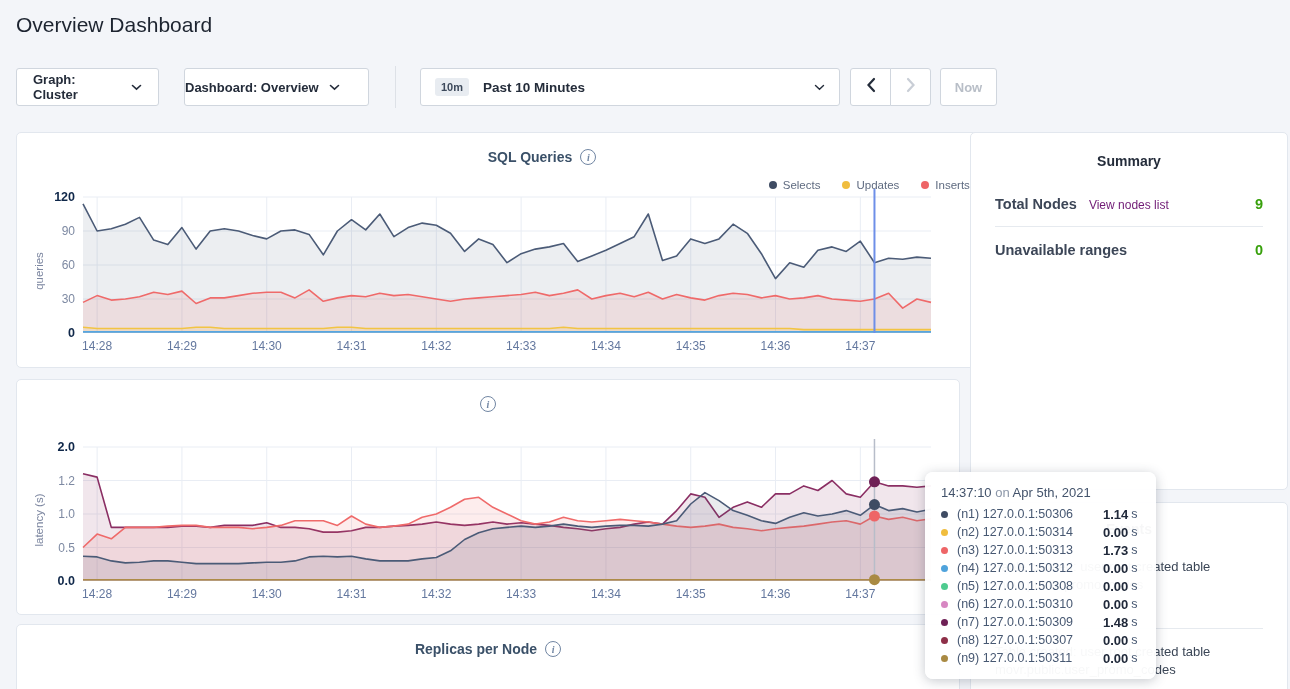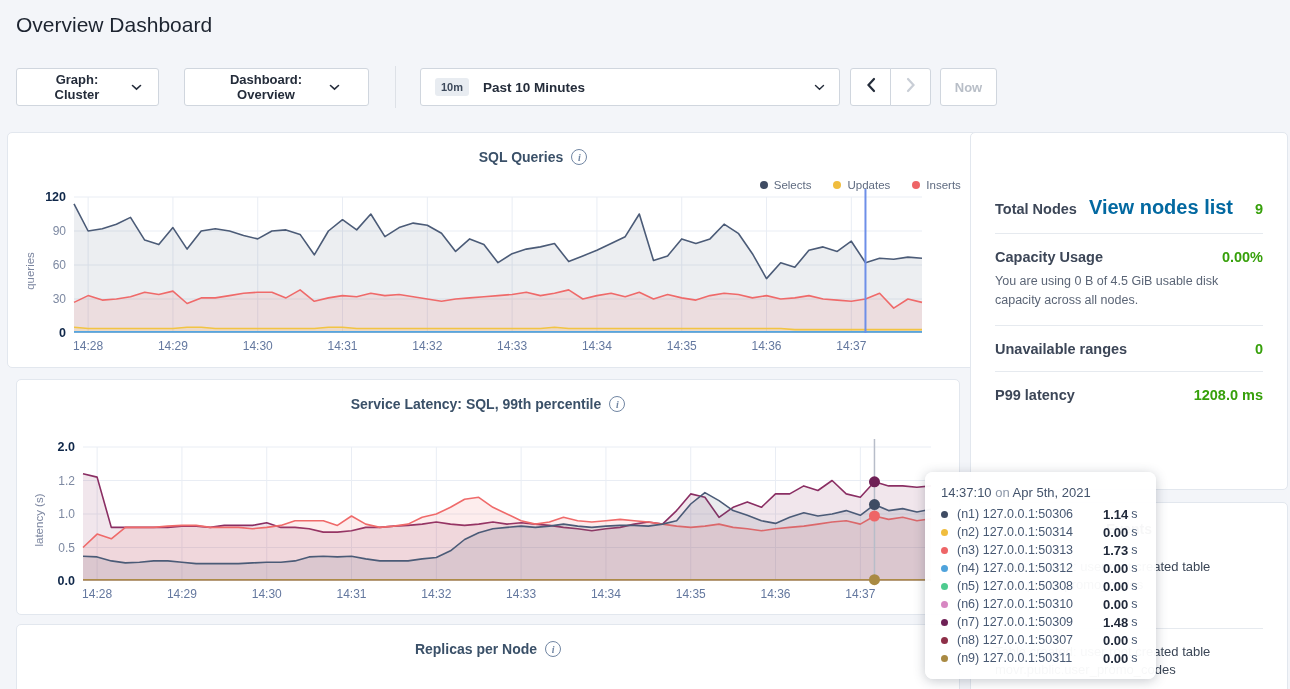--- a/index.html
+++ b/index.html
@@ -5,37 +5,37 @@
   * { margin:0; padding:0; box-sizing:border-box; }
   html,body { width:1290px; height:689px; overflow:hidden; background:#f3f5f9;
     font-family:"Liberation Sans", sans-serif; color:#242c3a; }
 
   
   #page-title { position:absolute; left:16px; top:13px; font-size:21px; font-weight:500; color:#1d2430; }
 
   
   .btn { position:absolute; top:68px; height:38px; background:#fff; border:1px solid #d0d6de;
     border-radius:3px; display:flex; align-items:center; cursor:pointer; }
-  .btn .lbl { font-size:13px; font-weight:bold; color:#242c3a;text-align:center; }
+  .btn .lbl { font-size:13px; font-weight:bold; color:#242c3a; }
   .caret { margin-left:10px; display:inline-flex; }
   .tb-divider { position:absolute; left:395px; top:66px; width:1px; height:42px; background:#dde1e7; }
   #time-box { left:420px; width:420px; padding:0 14px; }
   #time-badge { background:#e8ecf1; color:#3e4a5c; font-size:11px; font-weight:bold;
     padding:3px 6px; border-radius:3px; }
   #time-label { margin-left:14px; font-size:13.5px; font-weight:bold; }
   #time-caret { position:absolute; right:14px; }
   .pager { width:41px; justify-content:center; }
   #pager-prev { left:850px; border-radius:3px 0 0 3px; }
   #pager-next { left:890px; border-radius:0 3px 3px 0; }
   #now-btn { left:940px; width:57px; justify-content:center; }
   #now-btn .lbl { color:#b8bec7; }
 
   
   .panel { position:absolute; background:#fff; border:1px solid #e2e7ee; border-radius:5px; }
-  #panel-sql { left:7px; top:132px; width:1052px; height:236px; }
+  #panel-sql { left:16px; top:132px; width:1052px; height:236px; }
   #panel-latency { left:16px; top:379px; width:944px; height:236px; }
   #panel-replicas { left:16px; top:624px; width:944px; height:160px; }
   .panel-title-row { position:absolute; left:0; right:0; top:16px; display:flex;
     justify-content:center; align-items:center; gap:8px; }
   .panel-title { font-size:14px; font-weight:bold; color:#3a5068; }
   .info-icon { width:16px; height:16px; border:1.4px solid #7186a3; border-radius:50%;
     color:#7186a3; font-size:10px; font-weight:bold; display:inline-flex; align-items:center;
     justify-content:center; cursor:pointer; font-family:"Liberation Serif", serif; font-style:italic; }
 
   .legend { position:absolute; right:26px; top:46px; display:flex; gap:22px; }
@@ -50,21 +50,21 @@
 
   
   #panel-summary { left:970px; top:132px; width:318px; height:358px; }
   #summary-title { position:absolute; left:0; right:0; top:20px; text-align:center;
     font-size:14px; font-weight:bold; color:#242c3a; }
   #summary-body { position:absolute; left:24px; right:24px; top:48px; }
   .sum-item { padding:15px 0 14px; border-top:1px solid #e6eaef; }
   .sum-item:first-child { border-top:none;text-align:right; }
   .sum-head { display:flex; align-items:baseline; }
   .sum-label { font-size:14.5px; font-weight:bold; color:#3c4657; }
-  .sum-link { margin-left:12px; font-size:20px; font-weight:bold; color:#0369a1; cursor:pointer; }
+  .sum-link { margin-left:12px; font-size:12px; font-weight:normal; color:#701a75; cursor:pointer; }
   .sum-value { margin-left:auto; font-size:14.5px; font-weight:bold; color:#37a00b; }
   .sum-desc { margin-top:7px; font-size:12.5px; line-height:1.55; color:#5b6576; }
 
   #panel-events { left:970px; top:502px; width:318px; height:280px; }
   #events-title { position:absolute; left:0; right:0; top:18px; text-align:center;
     font-size:14px; font-weight:bold; color:#242c3a; }
   #events-body { position:absolute; left:24px; right:24px; top:35px; }
   .event-item { margin-top:20px; font-size:13px; line-height:18px; color:#3b4656; }
   .event-item.divided { margin-top:34px; border-top:1px solid #e6eaef; padding-top:14px; }
 
@@ -86,21 +86,21 @@
 <h1 id="page-title">Overview Dashboard</h1>
 
 <div class="btn" id="graph-dd" style="left:16px;width:143px;padding:0 16px;">
   <span class="lbl">Graph: Cluster</span>
   <span class="caret">
     <svg width="11" height="7">
         <path d="M1.5 1.5 L5.5 5.2 L9.5 1.5" stroke="#242c3a" stroke-width="1.6" fill="none" stroke-linecap="round"></path>
       </svg>
   </span>
 </div>
-<div class="btn" id="dashboard-dd" style="left:184px;width:185px;padding:0 28px;">
+<div class="btn" id="dashboard-dd" style="left:184px;width:185px;padding:0 0;">
   <span class="lbl">Dashboard: Overview</span>
   <span class="caret">
     <svg width="11" height="7">
         <path d="M1.5 1.5 L5.5 5.2 L9.5 1.5" stroke="#242c3a" stroke-width="1.6" fill="none" stroke-linecap="round"></path>
       </svg>
   </span>
 </div>
 <div class="tb-divider"></div>
 
 <div class="btn" id="time-box">
@@ -193,21 +193,20 @@
     <div class="xtick" style="left: 419.333px; top: 206px;">14:32</div>
     <div class="xtick" style="left: 504.133px; top: 206px;">14:33</div>
     <div class="xtick" style="left: 588.933px; top: 206px;">14:34</div>
     <div class="xtick" style="left: 673.733px; top: 206px;">14:35</div>
     <div class="xtick" style="left: 758.533px; top: 206px;">14:36</div>
     <div class="xtick" style="left: 843.333px; top: 206px;">14:37</div>
   </div>
 
 <div class="panel" id="panel-latency">
   <div class="panel-title-row">
-    <span class="panel-title">Service Latency: SQL, 99th percentile</span>
     <span class="info-icon">i</span>
   </div>
   <span class="ylab" style="left:-8px;top:134px;width:60px;text-align:center;">latency (s)</span>
   <div class="chart-mount"></div>
 <svg width="848" height="134" style="position: absolute; left: 66px; top: 67px; overflow: visible;">
       <line x1="14.133333333333333" y1="0" x2="14.133333333333333" y2="134" stroke="#e9edf4" stroke-width="1"></line>
       <line x1="98.93333333333334" y1="0" x2="98.93333333333334" y2="134" stroke="#e9edf4" stroke-width="1"></line>
       <line x1="183.73333333333335" y1="0" x2="183.73333333333335" y2="134" stroke="#e9edf4" stroke-width="1"></line>
       <line x1="268.5333333333333" y1="0" x2="268.5333333333333" y2="134" stroke="#e9edf4" stroke-width="1"></line>
       <line x1="353.33333333333337" y1="0" x2="353.33333333333337" y2="134" stroke="#e9edf4" stroke-width="1"></line>
@@ -253,45 +252,33 @@
   </div>
 
 <div class="panel" id="panel-replicas">
   <div class="panel-title-row">
     <span class="panel-title">Replicas per Node</span>
     <span class="info-icon">i</span>
   </div>
 </div>
 
 <div class="panel" id="panel-summary">
+  <div id="summary-title">Summary</div>
   <div id="summary-body">
     <div class="sum-item">
       <div class="sum-head">
         <span class="sum-label">Total Nodes</span>
         <span class="sum-link">View nodes list</span>
         <span class="sum-value">9</span>
       </div>
     </div>
     <div class="sum-item">
       <div class="sum-head">
-        <span class="sum-label">Capacity Usage</span>
-        <span class="sum-value">0.00%</span>
-      </div>
-      <div class="sum-desc">You are using 0 B of 4.5 GiB usable disk capacity across all nodes.</div>
-    </div>
-    <div class="sum-item">
-      <div class="sum-head">
         <span class="sum-label">Unavailable ranges</span>
         <span class="sum-value">0</span>
-      </div>
-    </div>
-    <div class="sum-item">
-      <div class="sum-head">
-        <span class="sum-label">P99 latency</span>
-        <span class="sum-value">1208.0 ms</span>
       </div>
     </div>
   </div>
 </div>
 
 <div class="panel" id="panel-events">
   <div id="events-title">Events</div>
   <div id="events-body">
       <div class="event-item">Table created: user root created table movr.public.promo_codes</div>
       <div class="event-item divided">Table created: user root created table movr.public.user_promo_codes</div>

